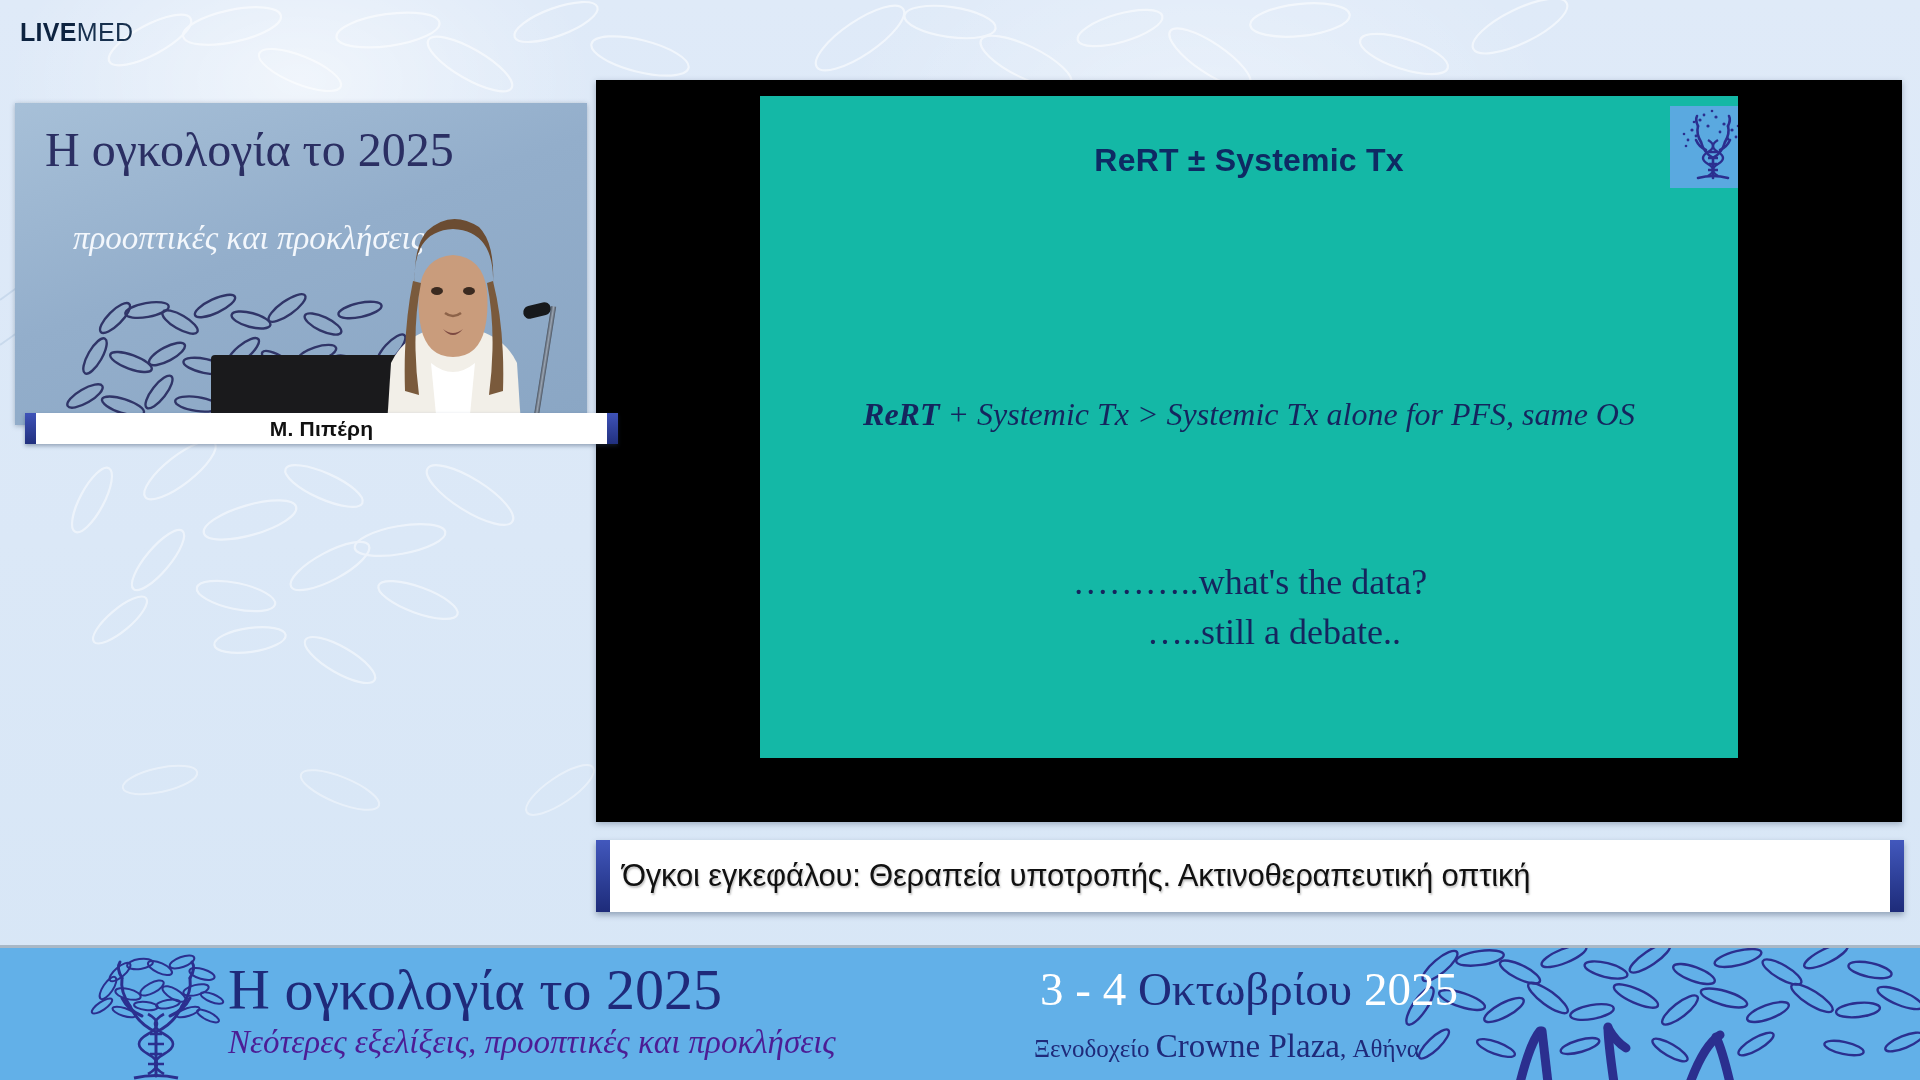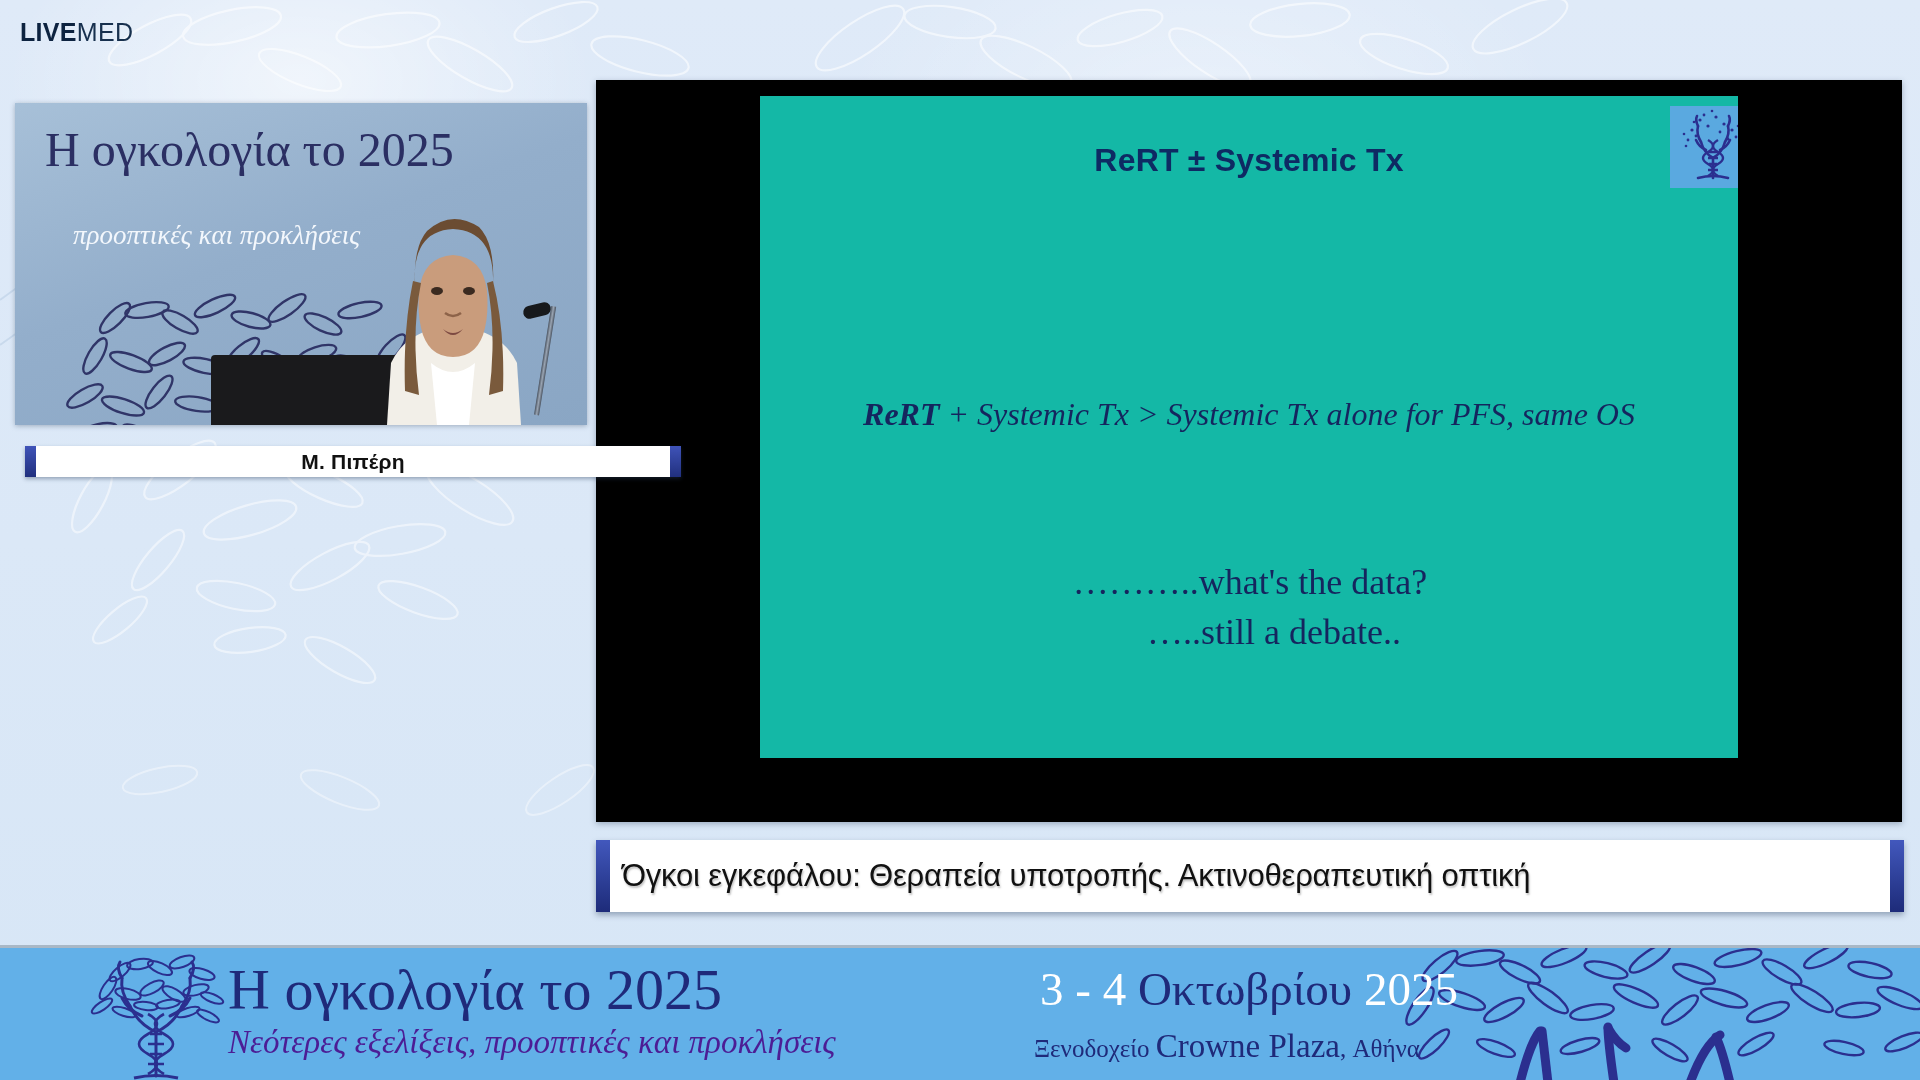--- a/index.html
+++ b/index.html
@@ -50,21 +50,21 @@
     font-size:48px; line-height:1.05; white-space:nowrap;
   }
   .vid-sub1 {
     position:absolute; left:112px; top:78px;
     color:#f3f7fc; font-family:"Liberation Serif", serif; font-style:italic;
     font-size:33px; white-space:nowrap;
   }
   .vid-sub2 {
     position:absolute; left:58px; top:117px;
     color:#f3f7fc; font-family:"Liberation Serif", serif; font-style:italic;
-    font-size:27px; white-space:nowrap;
+    font-size:33px; white-space:nowrap;
   }
   .vid-leaves { position:absolute; left:40px; top:185px; width:420px; height:150px; opacity:.95; }
   .vid-person {
     position:absolute; right:46px; bottom:0; width:176px; height:230px;
   }
   .vid-laptop {
     position:absolute; left:196px; bottom:0; width:228px; height:70px;
     background:#1a1a1c; border-radius:4px 4px 0 0;
   }
   .vid-mic {
@@ -72,21 +72,21 @@
     background:linear-gradient(90deg,#4a5360,#9aa5b3,#4a5360);
     transform:rotate(9deg); transform-origin:bottom center;
   }
   .vid-mic-head {
     position:absolute; right:36px; bottom:108px; width:28px; height:13px;
     background:#17191c; border-radius:7px; transform:rotate(-14deg);
   }
 
   
   #speaker-name-bar {
-    position:absolute; left:25px; top:446px; width:656px; height:31px;
+    position:absolute; left:25px; top:413px; width:593px; height:31px;
     z-index:7; display:flex; align-items:stretch;
     box-shadow:0 2px 4px rgba(40,60,90,.4);
   }
   #speaker-name-bar .edge {
     width:11px; background:linear-gradient(180deg,#3f53b8,#21307e);
   }
   #speaker-name-bar .name {
     flex:1; background:#ffffff; display:flex; align-items:center; justify-content:center;
     font-size:21px; font-weight:bold; color:#111; letter-spacing:.2px;
   }

